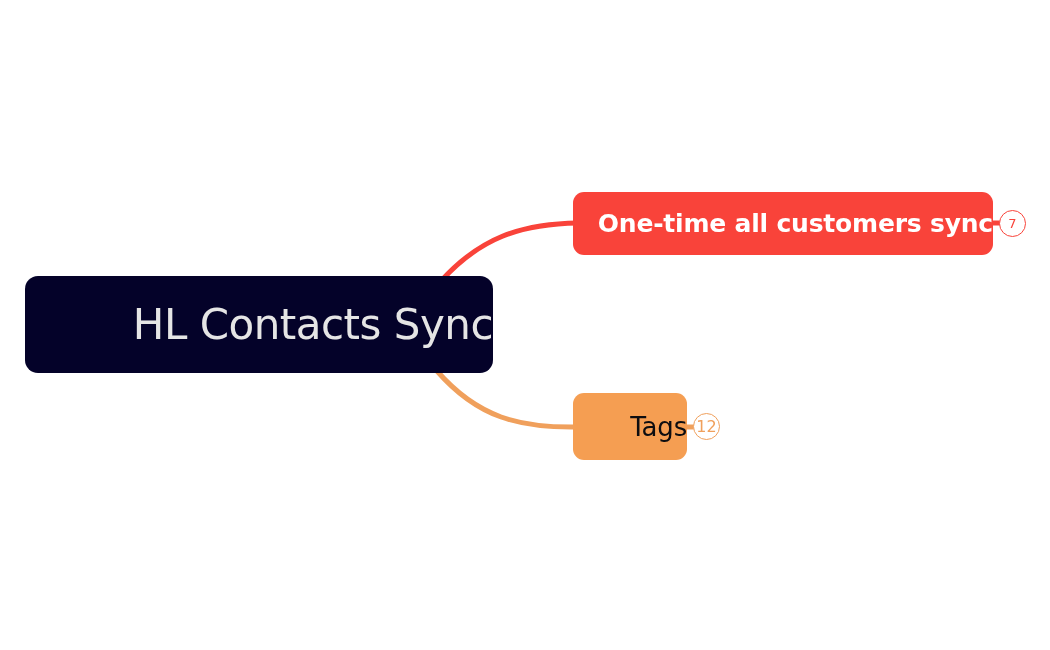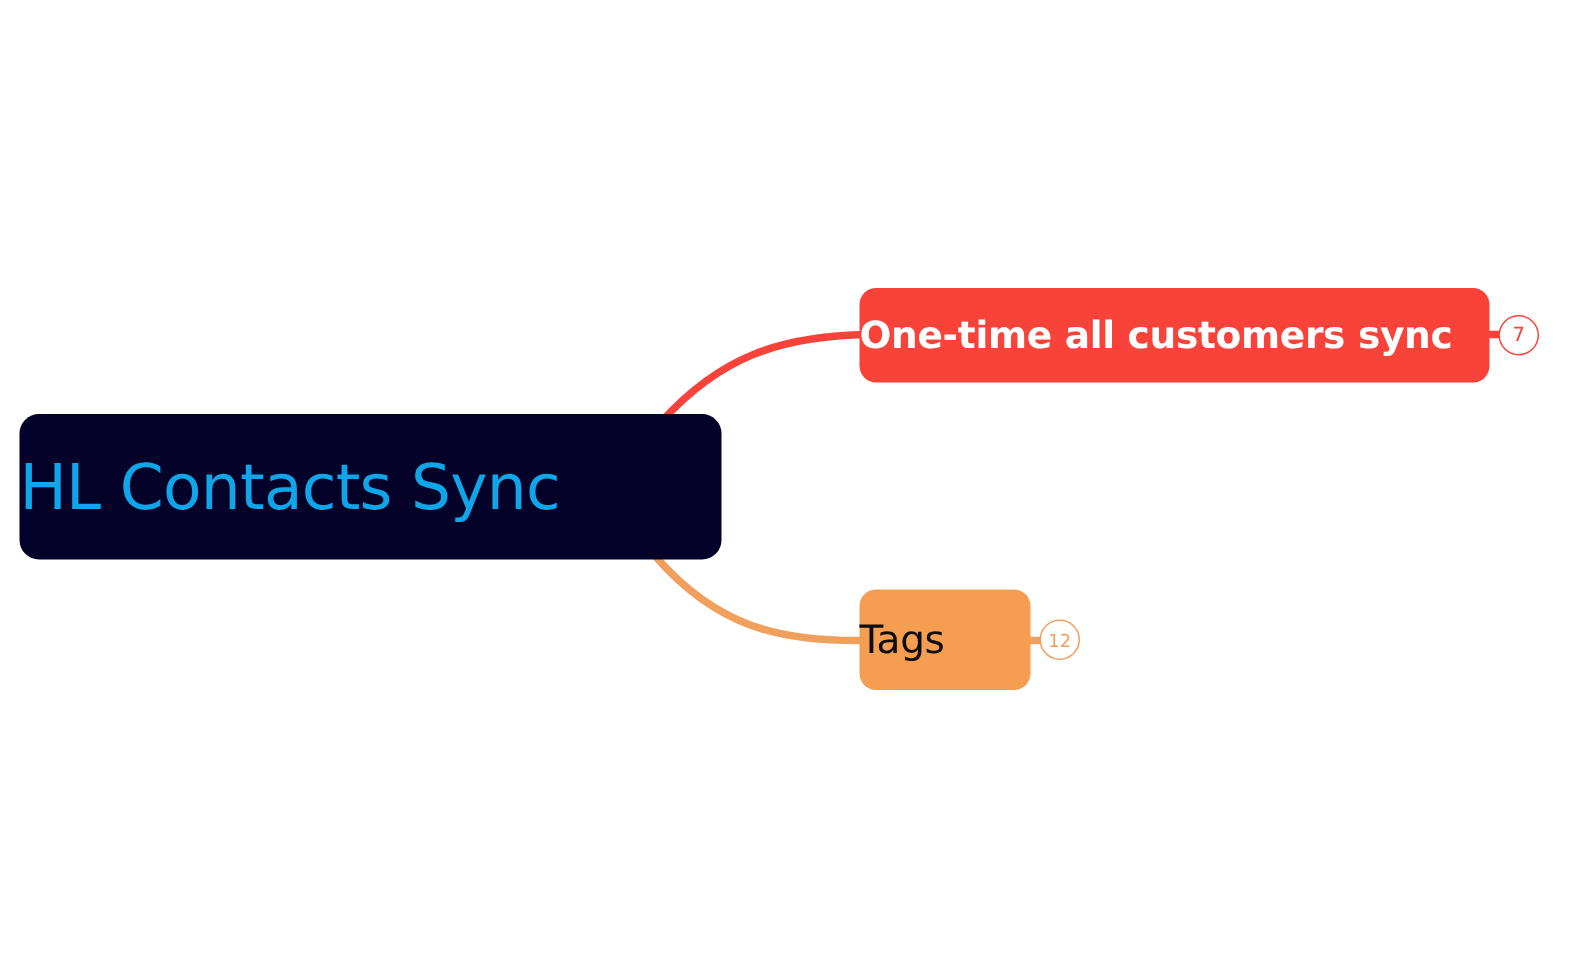--- a/index.html
+++ b/index.html
@@ -23,38 +23,38 @@
     left: 0;
     top: 0;
     width: 1050px;
     height: 650px;
     pointer-events: none;
   }
   .node {
     position: absolute;
     display: flex;
     align-items: center;
-    justify-content: flex-start;
+    justify-content: flex-end;
     box-sizing: border-box;
     white-space: nowrap;
     letter-spacing: -0.2px;
   }
   .node-label {
     display: block;
   }
 
   
   #node-root {
-    left: 13px;
+    left: 25px;
     top: 276px;
     width: 468px;
     height: 97px;
     background: #040229;
     border-radius: 13px;
-    color: #0ea5e9;
+    color: #e5e5e5;
     font-size: 42px;
     font-weight: 500;
     letter-spacing: -0.5px;
   }
 
   
   #node-sync {
     left: 573px;
     top: 192px;
     width: 420px;
@@ -98,21 +98,21 @@
     left: 999px;
     top: 210px;
     border: 1.6px solid #f9433a;
     color: #f9433a;
   }
   #badge-tags {
     left: 693px;
     top: 413px;
     border: 1.6px solid #f0a05c;
     color: #f0a05c;
-    font-size: 12px;
+    font-size: 16px;
   }
 </style>
 </head>
 <body>
 
 <div id="canvas">
 
   <svg id="edges" width="1050" height="650" viewBox="0 0 1050 650" xmlns="http://www.w3.org/2000/svg">
 
     <path d="M 441 281 C 480 238 520 224 578 223" fill="none" stroke="#f9433a" stroke-width="5" stroke-linecap="round"></path>

